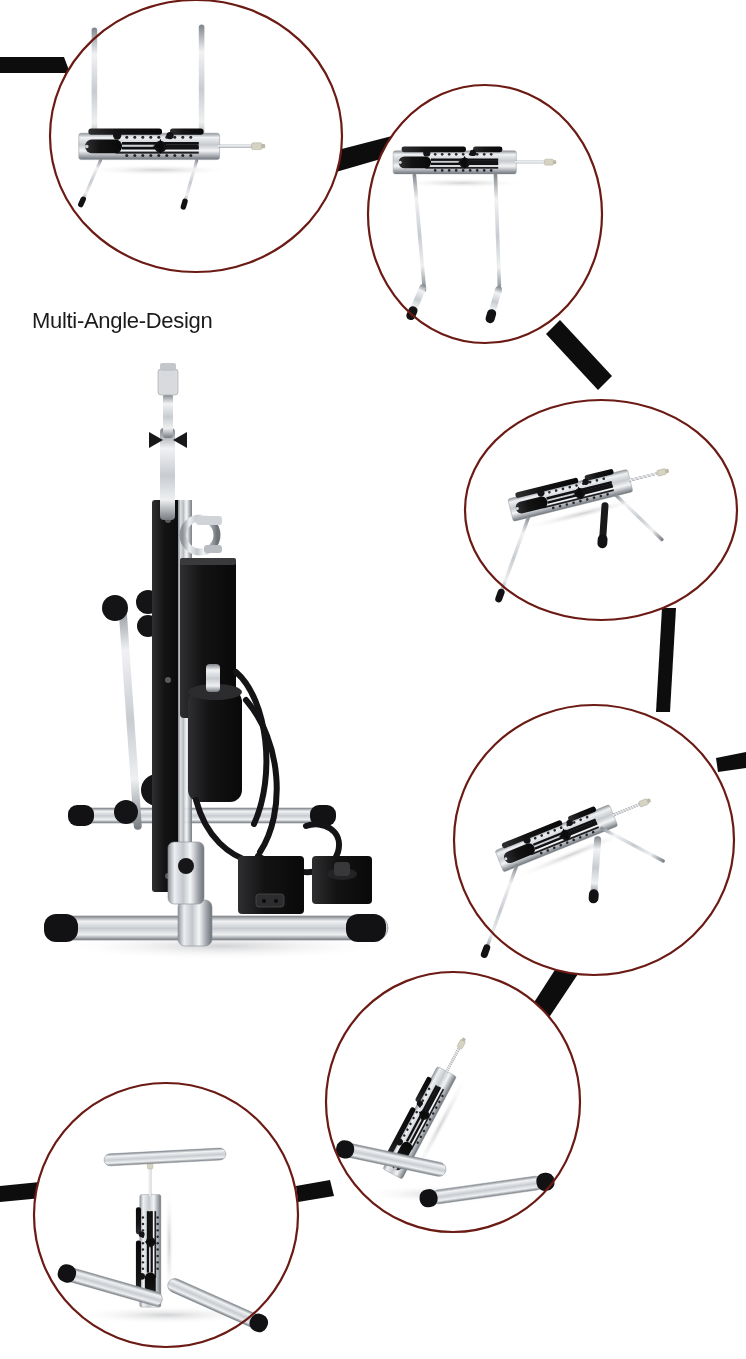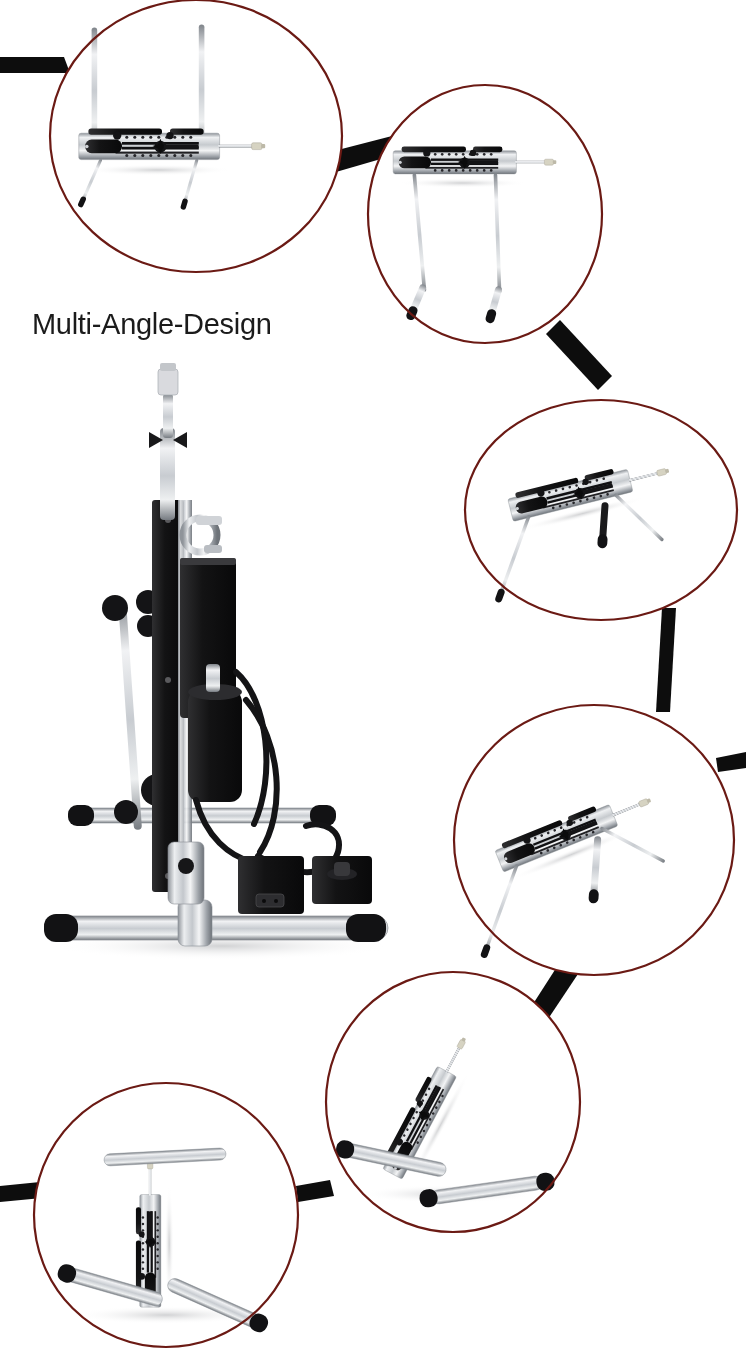--- a/index.html
+++ b/index.html
@@ -6,21 +6,21 @@
   body{
     font-family:"Liberation Sans", sans-serif;
     width:746px;height:1359px;
     position:relative;overflow:hidden;
     background:#ffffff;
   }
   #stage{position:absolute;left:0;top:0;width:746px;height:1359px;}
   #svgroot{position:absolute;left:0;top:0;width:746px;height:1359px;}
   .caption{
     position:absolute;
-    font-size:29px;
+    font-size:22px;
     color:#1b1b1b;
     letter-spacing:-0.3px;
     white-space:nowrap;
     font-weight:400;
     text-align:center;
   }
 </style>
 </head>
 <body>
 

